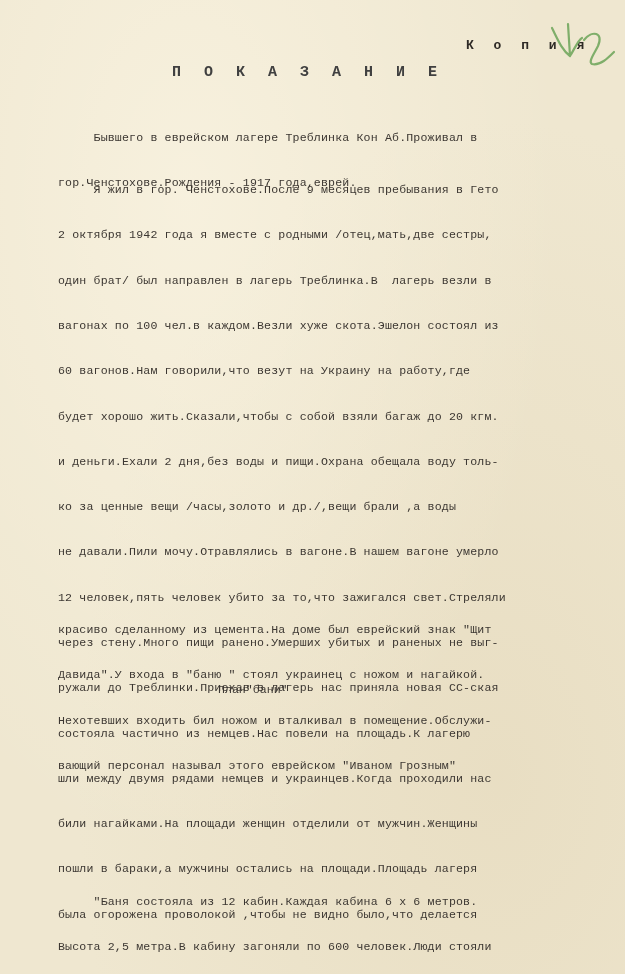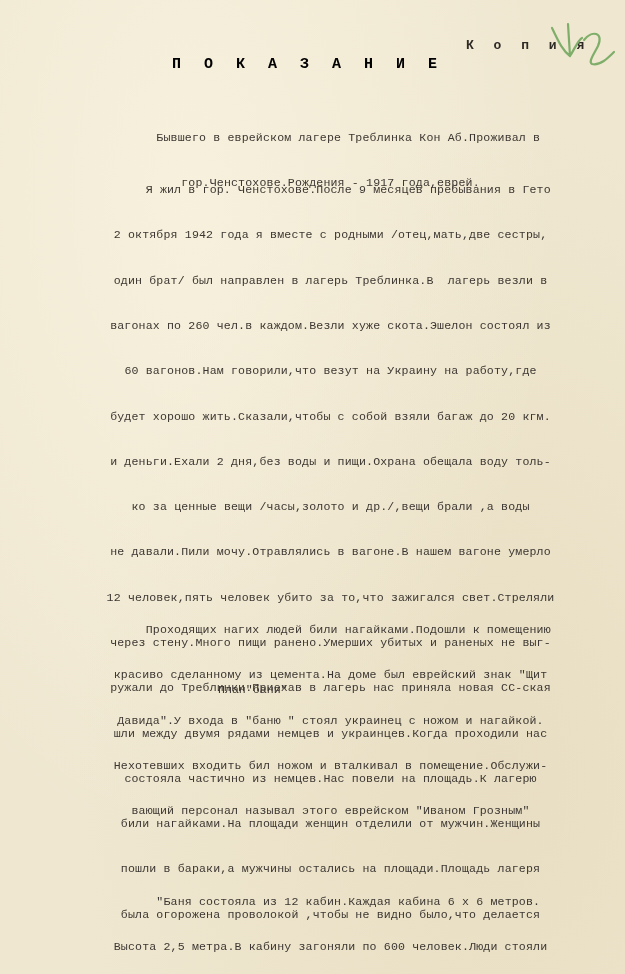--- a/index.html
+++ b/index.html
@@ -15,34 +15,34 @@
   }
   .page { position: absolute; left: 0; top: 0; width: 625px; height: 820px; }
   .kopiya {
     position: absolute; left: 466px; top: 38px;
     font-size: 13px; letter-spacing: 6px; font-weight: bold; color: #2e2a26;
   }
   .folio {
     position: absolute; left: 548px; top: 20px; width: 70px; height: 50px;
   }
   .title {
-    position: absolute; left: 172px; top: 56px;
-    font-size: 15px; letter-spacing: 7px; font-weight: bold; color: #000000;
+    position: absolute; left: 172px; top: 64px;
+    font-size: 15px; letter-spacing: 7px; font-weight: bold; color: #404040;
   }
   .block {
     position: absolute; left: 58px; width: 545px;
     font-size: 11.6px; line-height: 15.1px; letter-spacing: 0.15px;
     white-space: pre; color: #3c3732;
   }
   .intro { top: 100px; left: 58px; }
   .p1 { top: 152px; }
   .p2 { top: 592px; }
   .plan { position: absolute; left: 218px; top: 683px; font-size: 11.6px; white-space: pre; color: #3c3732; }
   .p3 { top: 864px; }
-  .line { display: block; height: 15.1px; text-align: center; }
+  .line { display: block; height: 15.1px; }
 </style>
 </head>
 <body>
 
 <div class="page">
 
   <div class="kopiya">К о п и я</div>
 
   <svg class="folio" viewBox="0 0 70 50">
     <path d="M4 8 C10 20, 14 30, 22 36 M22 36 L20 4 M22 36 C26 30, 30 20, 34 18" stroke="#7fae6a" stroke-width="2.2" fill="none" stroke-linecap="round"></path>
@@ -53,49 +53,48 @@
 
   <div class="block intro">
     <span class="line">     Бывшего в еврейском лагере Треблинка Кон Аб.Проживал в</span>
     <span class="line">гор.Ченстохове.Рождения - 1917 года,еврей.</span>
   </div>
 
   <div class="block p1">
     <span class="line">     Я жил в гор. Ченстохове.После 9 месяцев пребывания в Гето</span>
     <span class="line">2 октября 1942 года я вместе с родными /отец,мать,две сестры,</span>
     <span class="line">один брат/ был направлен в лагерь Треблинка.В  лагерь везли в</span>
-    <span class="line">вагонах по 260 чел.в каждом.Везли хуже скота.Эшелон состоял из</span>
+    <span class="line">вагонах по 100 чел.в каждом.Везли хуже скота.Эшелон состоял из</span>
     <span class="line">60 вагонов.Нам говорили,что везут на Украину на работу,где</span>
     <span class="line">будет хорошо жить.Сказали,чтобы с собой взяли багаж до 20 кгм.</span>
     <span class="line">и деньги.Ехали 2 дня,без воды и пищи.Охрана обещала воду толь-</span>
     <span class="line">ко за ценные вещи /часы,золото и др./,вещи брали ,а воды</span>
     <span class="line">не давали.Пили мочу.Отравлялись в вагоне.В нашем вагоне умерло</span>
     <span class="line">12 человек,пять человек убито за то,что зажигался свет.Стреляли</span>
     <span class="line">через стену.Много пищи ранено.Умерших убитых и раненых не выг-</span>
     <span class="line">ружали до Треблинки.Приехав в лагерь нас приняла новая СС-ская</span>
+    <span class="line">состояла частично из немцев.Нас повели на площадь.К лагерю</span>
     <span class="line">шли между двумя рядами немцев и украинцев.Когда проходили нас</span>
-    <span class="line">состояла частично из немцев.Нас повели на площадь.К лагерю</span>
     <span class="line">били нагайками.На площади женщин отделили от мужчин.Женщины</span>
     <span class="line">пошли в бараки,а мужчины остались на площади.Площадь лагеря</span>
     <span class="line">была огорожена проволокой ,чтобы не видно было,что делается</span>
     
     
     
     
     
     
     
     
     
     
     
   </div>
 
   <div class="block p2">
-    <span class="line">     Проходящих нагих людей били нагайками.Подошли к помещению</span>
     <span class="line">красиво сделанному из цемента.На доме был еврейский знак "Щит</span>
     <span class="line">Давида".У входа в "баню " стоял украинец с ножом и нагайкой.</span>
     <span class="line">Нехотевших входить бил ножом и вталкивал в помещение.Обслужи-</span>
     <span class="line">вающий персонал называл этого еврейском "Иваном Грозным"</span>
   </div>
 
   <div class="plan">План"бани"</div>
 
   <div class="block p3">
     <span class="line">     "Баня состояла из 12 кабин.Каждая кабина 6 х 6 метров.</span>

